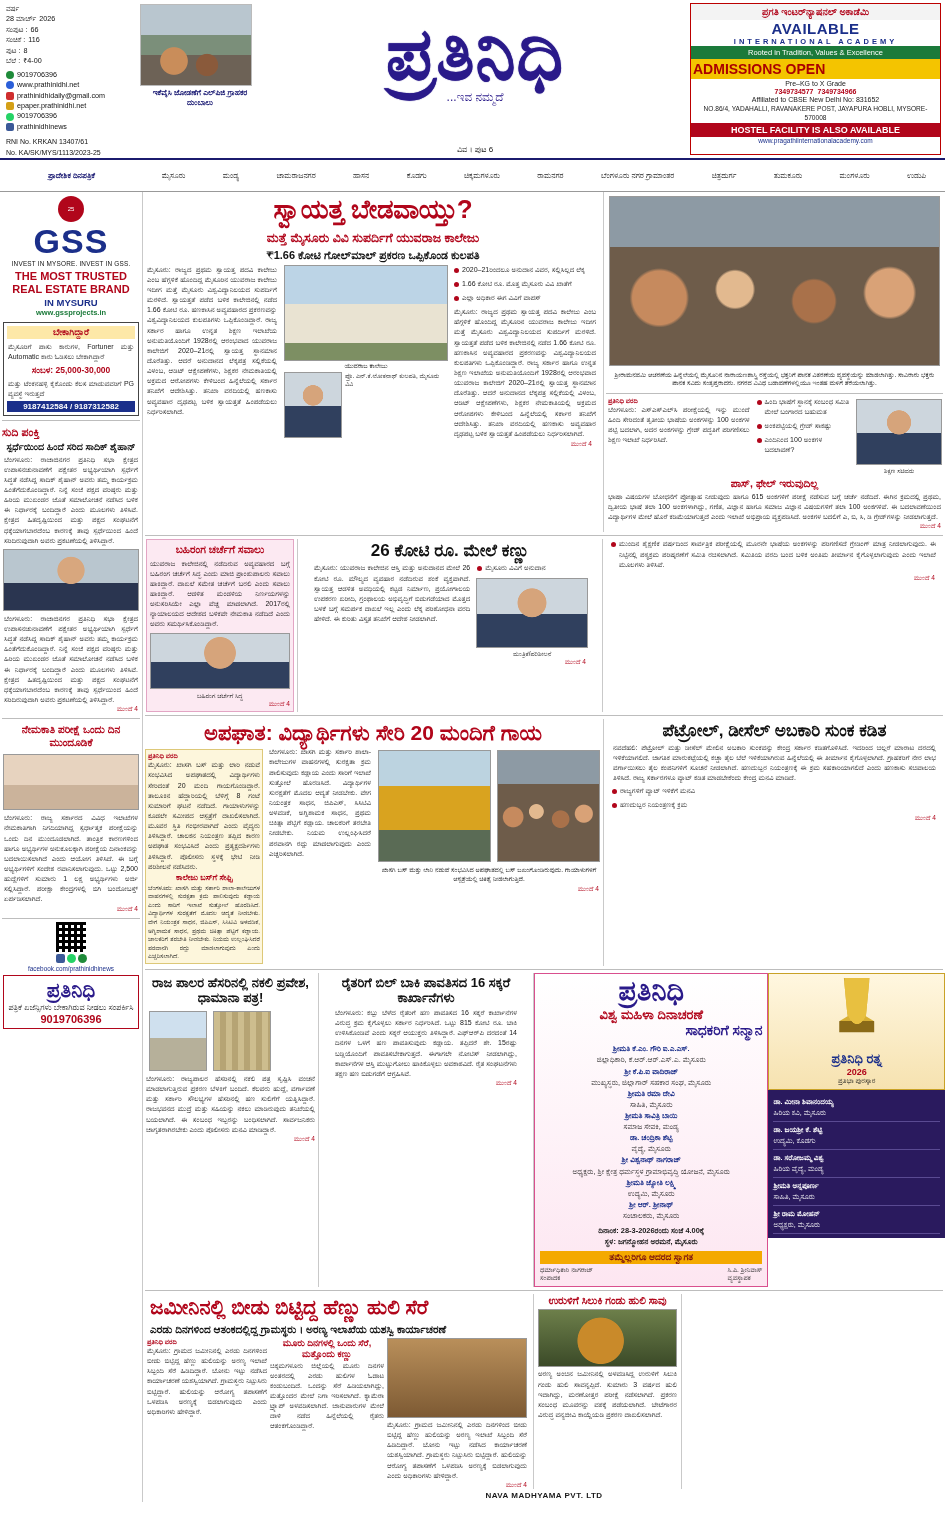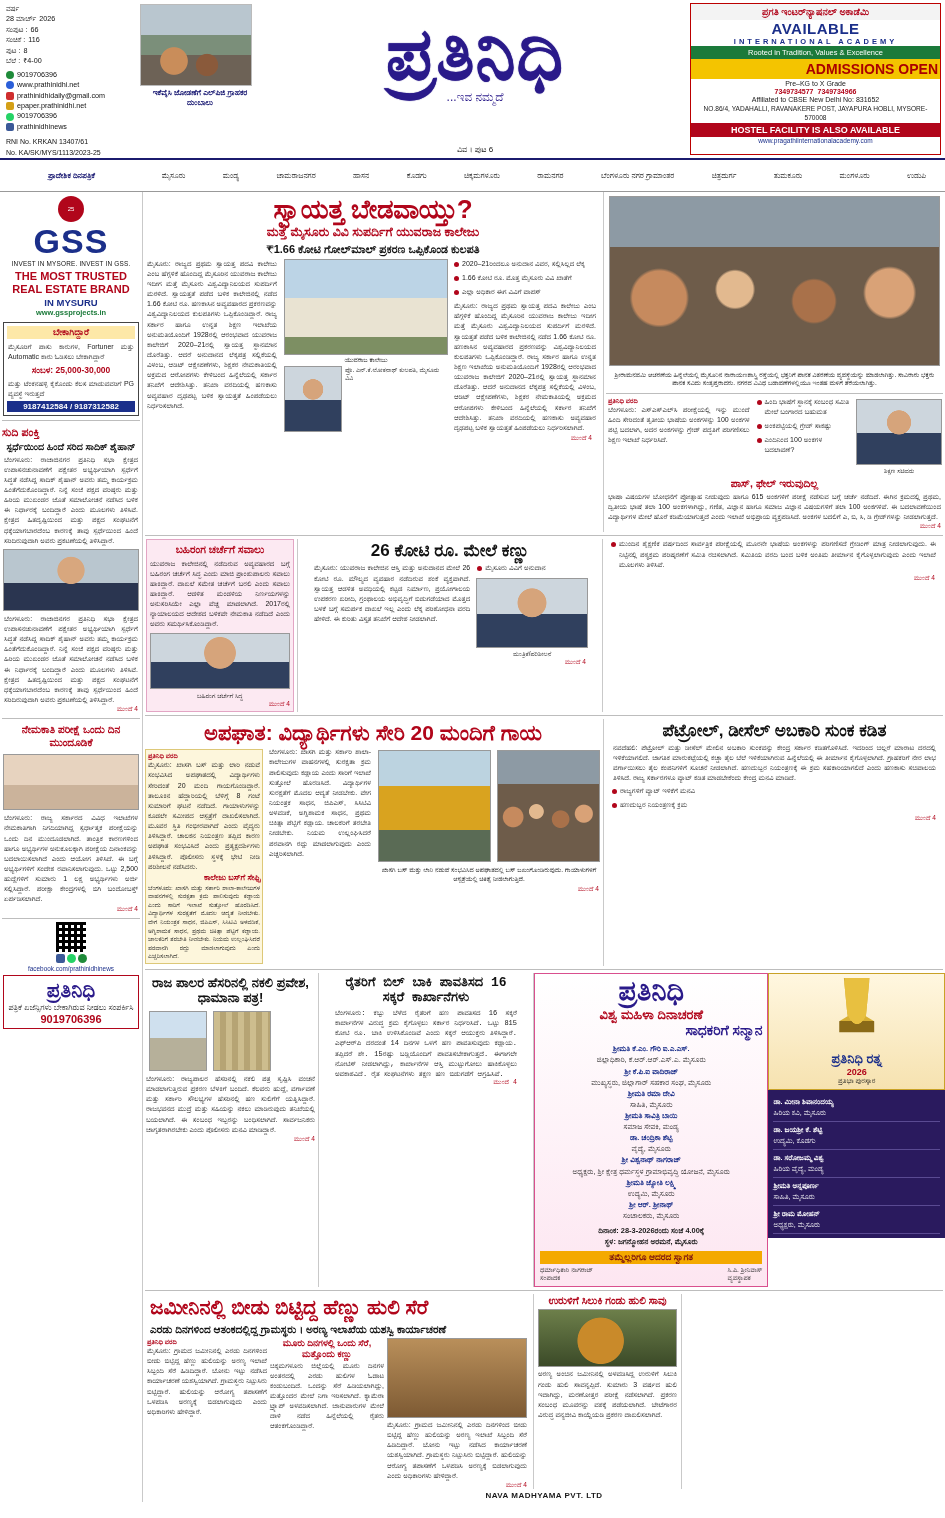--- a/index.html
+++ b/index.html
@@ -50,21 +50,21 @@
   .mh-title .dateline {
     position:absolute; bottom:3px; left:0; right:0;
     font-size:8px; color:#111;
   }
   .mh-ad { width:255px; padding:3px 4px 3px 0; }
   .mh-ad .box { border:1px solid #b00; height:152px; background:#fff; display:flex; flex-direction:column; }
   .mh-ad .r1 { background:#f3f3f3; font-size:9.5px; font-weight:bold; color:#b1061b; text-align:center; padding:2px; }
   .mh-ad .r2 { font-size:15px; font-weight:bold; color:#1b2f8a; text-align:center; letter-spacing:.5px; }
   .mh-ad .r2 small { display:block; font-size:7.5px; letter-spacing:3px; color:#1b2f8a; font-weight:bold; }
   .mh-ad .r3 { background:#1b7a3a; color:#fff; font-size:7.5px; text-align:center; padding:2px; }
-  .mh-ad .r4 { background:#f4c400; color:#a00; font-size:14px; font-weight:bold; text-align:right; padding:2px; }
+  .mh-ad .r4 { background:#f4c400; color:#a00; font-size:14px; font-weight:bold; text-align:left; padding:2px; }
   .mh-ad .r5 { font-size:7px; text-align:center; padding:1px; }
   .mh-ad .r6 { display:flex; justify-content:center; gap:4px; font-size:7px; color:#b1061b; font-weight:bold; }
   .mh-ad .r7 { font-size:6.6px; text-align:center; padding:1px 2px; line-height:1.3; }
   .mh-ad .r8 { background:#b1061b; color:#fff; font-size:9px; font-weight:bold; text-align:center; padding:2px; }
   .mh-ad .r9 { font-size:6.5px; text-align:center; color:#1b2f8a; }
 
   
   .strip { display:flex; border-bottom:1px solid #999; height:32px; align-items:center; font-size:7.6px; }
   .strip .lead { width:143px; text-align:center; color:#0d0d6b; font-weight:bold; }
   .strip .cities { flex:1; display:flex; justify-content:space-around; color:#222; }
@@ -118,21 +118,21 @@
       linear-gradient(#6d7f4a, #3b4a28); }
   .ph-wood { background:linear-gradient(#b98f5a, #7d5a33); }
   .ph-hand { background:linear-gradient(#e7d3bf 0 55%, #cbb39b 55% 100%); }
   .ph-money { background:repeating-linear-gradient(90deg,#cdbd8e 0 6px,#b6a474 6px 12px); }
   .ph-gate { background:linear-gradient(#cfe0ee 0 45%, #b6b09a 45% 100%); }
   .photo-cap { font-size:6.5px; line-height:1.3; text-align:center; padding:1px 4px 2px; color:#111; }
 
   
   .lead-wrap { padding:3px 4px 0; }
   .lead-h { font-size:26px; font-weight:bold; color:#b1061b; text-align:center; line-height:1.12; letter-spacing:-.3px; }
-  .lead-sub { font-size:12.5px; font-weight:bold; color:#b1061b; text-align:center; line-height:1.25; margin-top:1px; }
+  .lead-sub { font-size:12.5px; font-weight:bold; color:#b1061b; text-align:center; line-height:1.25; margin-top:7px; }
   .lead-sub2 { font-size:11px; font-weight:bold; color:#111; text-align:center; margin-top:2px; }
 
   .bullets { font-size:7px; line-height:1.45; padding:0 3px; }
   .bullets .b { display:flex; gap:3px; margin-bottom:4px; }
   .bullets .dot { flex:0 0 auto; width:5px; height:5px; border-radius:50%; background:#b1061b; margin-top:3px; }
 
   .headshot { border:1px solid #999; background:
       radial-gradient(circle at 50% 35%, #d6a47b 0 20%, transparent 21%),
       linear-gradient(#cdd6dd 0 52%, #30405e 52% 100%); }
   .hs-cap { font-size:6.4px; text-align:center; line-height:1.25; }
@@ -466,21 +466,21 @@
       <div class="hr"></div>
 
       <div class="flex">
 
         <div style="width:460px;">
           <div class="h2 h2red" style="font-size:21px;">ಅಪಘಾತ: ವಿದ್ಯಾರ್ಥಿಗಳು ಸೇರಿ 20 ಮಂದಿಗೆ ಗಾಯ</div>
           <div class="flex">
             <div class="yellowbox" style="width:118px;margin:2px;padding:2px;">
               <div class="byline" style="padding:0;">ಪ್ರತಿನಿಧಿ ವರದಿ</div>
               <div class="body-t" style="padding:0;">ಮೈಸೂರು: ಖಾಸಗಿ ಬಸ್ ಮತ್ತು ಲಾರಿ ನಡುವೆ ಸಂಭವಿಸಿದ ಅಪಘಾತದಲ್ಲಿ ವಿದ್ಯಾರ್ಥಿಗಳು ಸೇರಿದಂತೆ 20 ಮಂದಿ ಗಾಯಗೊಂಡಿದ್ದಾರೆ. ತಾಲೂಕಿನ ಹೆದ್ದಾರಿಯಲ್ಲಿ ಬೆಳಿಗ್ಗೆ 8 ಗಂಟೆ ಸುಮಾರಿಗೆ ಘಟನೆ ನಡೆದಿದೆ. ಗಾಯಾಳುಗಳನ್ನು ಕೂಡಲೇ ಸಮೀಪದ ಆಸ್ಪತ್ರೆಗೆ ದಾಖಲಿಸಲಾಗಿದೆ. ಮೂವರ ಸ್ಥಿತಿ ಗಂಭೀರವಾಗಿದೆ ಎಂದು ವೈದ್ಯರು ತಿಳಿಸಿದ್ದಾರೆ. ಚಾಲಕನ ನಿಯಂತ್ರಣ ತಪ್ಪಿದ ಕಾರಣ ಅಪಘಾತ ಸಂಭವಿಸಿದೆ ಎಂದು ಪ್ರತ್ಯಕ್ಷದರ್ಶಿಗಳು ತಿಳಿಸಿದ್ದಾರೆ. ಪೊಲೀಸರು ಸ್ಥಳಕ್ಕೆ ಭೇಟಿ ನೀಡಿ ಪರಿಶೀಲನೆ ನಡೆಸಿದರು.</div>
-              <div class="h4" style="font-size:8px;padding:1px 0;text-align:right;">ಕಾಲೇಜು ಬಸ್‌ಗೆ ಸೇಫ್ಟಿ</div>
+              <div class="h4" style="font-size:8px;padding:1px 0;">ಕಾಲೇಜು ಬಸ್‌ಗೆ ಸೇಫ್ಟಿ</div>
               <div class="tiny">ಬೆಂಗಳೂರು: ಖಾಸಗಿ ಮತ್ತು ಸರ್ಕಾರಿ ಶಾಲಾ-ಕಾಲೇಜುಗಳ ವಾಹನಗಳಲ್ಲಿ ಸುರಕ್ಷತಾ ಕ್ರಮ ಪಾಲಿಸುವುದು ಕಡ್ಡಾಯ ಎಂದು ಸಾರಿಗೆ ಇಲಾಖೆ ಸುತ್ತೋಲೆ ಹೊರಡಿಸಿದೆ. ವಿದ್ಯಾರ್ಥಿಗಳ ಸುರಕ್ಷತೆಗೆ ಮೊದಲ ಆದ್ಯತೆ ನೀಡಬೇಕು. ವೇಗ ನಿಯಂತ್ರಕ ಸಾಧನ, ಜಿಪಿಎಸ್, ಸಿಸಿಟಿವಿ ಅಳವಡಿಕೆ, ಅಗ್ನಿಶಾಮಕ ಸಾಧನ, ಪ್ರಥಮ ಚಿಕಿತ್ಸಾ ಪೆಟ್ಟಿಗೆ ಕಡ್ಡಾಯ. ಚಾಲಕರಿಗೆ ತರಬೇತಿ ನೀಡಬೇಕು. ನಿಯಮ ಉಲ್ಲಂಘಿಸಿದರೆ ಪರವಾನಗಿ ರದ್ದು ಮಾಡಲಾಗುವುದು ಎಂದು ಎಚ್ಚರಿಸಲಾಗಿದೆ.</div>
             </div>
             <div style="width:110px;" class="body-t">ಬೆಂಗಳೂರು: ಖಾಸಗಿ ಮತ್ತು ಸರ್ಕಾರಿ ಶಾಲಾ-ಕಾಲೇಜುಗಳ ವಾಹನಗಳಲ್ಲಿ ಸುರಕ್ಷತಾ ಕ್ರಮ ಪಾಲಿಸುವುದು ಕಡ್ಡಾಯ ಎಂದು ಸಾರಿಗೆ ಇಲಾಖೆ ಸುತ್ತೋಲೆ ಹೊರಡಿಸಿದೆ. ವಿದ್ಯಾರ್ಥಿಗಳ ಸುರಕ್ಷತೆಗೆ ಮೊದಲ ಆದ್ಯತೆ ನೀಡಬೇಕು. ವೇಗ ನಿಯಂತ್ರಕ ಸಾಧನ, ಜಿಪಿಎಸ್, ಸಿಸಿಟಿವಿ ಅಳವಡಿಕೆ, ಅಗ್ನಿಶಾಮಕ ಸಾಧನ, ಪ್ರಥಮ ಚಿಕಿತ್ಸಾ ಪೆಟ್ಟಿಗೆ ಕಡ್ಡಾಯ. ಚಾಲಕರಿಗೆ ತರಬೇತಿ ನೀಡಬೇಕು. ನಿಯಮ ಉಲ್ಲಂಘಿಸಿದರೆ ಪರವಾನಗಿ ರದ್ದು ಮಾಡಲಾಗುವುದು ಎಂದು ಎಚ್ಚರಿಸಲಾಗಿದೆ.</div>
             <div style="width:228px;">
               <div class="flex">
                 <div class="photo ph-bus" style="width:114px;height:112px;"></div>
                 <div class="photo ph-crowd" style="width:104px;height:112px;"></div>
               </div>
               <div class="photo-cap">ಖಾಸಗಿ ಬಸ್ ಮತ್ತು ಲಾರಿ ನಡುವೆ ಸಂಭವಿಸಿದ ಅಪಘಾತದಲ್ಲಿ ಬಸ್ ಜಖಂಗೊಂಡಿರುವುದು. ಗಾಯಾಳುಗಳಿಗೆ ಆಸ್ಪತ್ರೆಯಲ್ಲಿ ಚಿಕಿತ್ಸೆ ನೀಡಲಾಗುತ್ತಿದೆ.</div>
               <div class="more">ಮುಂದೆ 4</div>
@@ -514,21 +514,21 @@
         <div style="width:175px;padding:0 3px;">
           <div class="h3">ರಾಜ ಪಾಲರ ಹೆಸರಿನಲ್ಲಿ ನಕಲಿ ಪ್ರವೇಶ, ಧಾಮಾನಾ ಪತ್ರ!</div>
           <div class="flex">
             <div class="photo ph-gate" style="width:58px;height:60px;"></div>
             <div class="photo ph-money" style="width:58px;height:60px;"></div>
           </div>
           <div class="body-t" style="padding:0;">ಬೆಂಗಳೂರು: ರಾಜ್ಯಪಾಲರ ಹೆಸರಿನಲ್ಲಿ ನಕಲಿ ಪತ್ರ ಸೃಷ್ಟಿಸಿ ವಂಚನೆ ಮಾಡಲಾಗುತ್ತಿರುವ ಪ್ರಕರಣ ಬೆಳಕಿಗೆ ಬಂದಿದೆ. ಕೆಲವರು ಹುದ್ದೆ, ವರ್ಗಾವಣೆ ಮತ್ತು ಸರ್ಕಾರಿ ಸೌಲಭ್ಯಗಳ ಹೆಸರಿನಲ್ಲಿ ಹಣ ಸುಲಿಗೆಗೆ ಯತ್ನಿಸಿದ್ದಾರೆ. ರಾಜಭವನದ ಮುದ್ರೆ ಮತ್ತು ಸಹಿಯನ್ನು ನಕಲು ಮಾಡಿರುವುದು ತನಿಖೆಯಲ್ಲಿ ಬಯಲಾಗಿದೆ. ಈ ಸಂಬಂಧ ಇಬ್ಬರನ್ನು ಬಂಧಿಸಲಾಗಿದೆ. ಸಾರ್ವಜನಿಕರು ಜಾಗೃತರಾಗಿರಬೇಕು ಎಂದು ಪೊಲೀಸರು ಮನವಿ ಮಾಡಿದ್ದಾರೆ.</div>
           <div class="more" style="padding:0;">ಮುಂದೆ 4</div>
         </div>
 
-        <div class="vr" style="width:215px;padding:0 16px;font-family:Liberation Mono, monospace;">
+        <div class="vr" style="width:215px;padding:0 16px;">
           <div class="h3">ರೈತರಿಗೆ ಬಿಲ್ ಬಾಕಿ ಪಾವತಿಸದ 16 ಸಕ್ಕರೆ ಕಾರ್ಖಾನೆಗಳು</div>
           <div class="body-t" style="padding:0;">ಬೆಂಗಳೂರು: ಕಬ್ಬು ಬೆಳೆದ ರೈತರಿಗೆ ಹಣ ಪಾವತಿಸದ 16 ಸಕ್ಕರೆ ಕಾರ್ಖಾನೆಗಳ ವಿರುದ್ಧ ಕ್ರಮ ಕೈಗೊಳ್ಳಲು ಸರ್ಕಾರ ನಿರ್ಧರಿಸಿದೆ. ಒಟ್ಟು 815 ಕೋಟಿ ರೂ. ಬಾಕಿ ಉಳಿಸಿಕೊಂಡಿವೆ ಎಂದು ಸಕ್ಕರೆ ಆಯುಕ್ತರು ತಿಳಿಸಿದ್ದಾರೆ.
 
 ಎಫ್‌ಆರ್‌ಪಿ ದರದಂತೆ 14 ದಿನಗಳ ಒಳಗೆ ಹಣ ಪಾವತಿಸುವುದು ಕಡ್ಡಾಯ. ತಪ್ಪಿದರೆ ಶೇ. 15ರಷ್ಟು ಬಡ್ಡಿಯೊಂದಿಗೆ ಪಾವತಿಸಬೇಕಾಗುತ್ತದೆ. ಈಗಾಗಲೇ ನೋಟಿಸ್ ನೀಡಲಾಗಿದ್ದು, ಕಾರ್ಖಾನೆಗಳ ಆಸ್ತಿ ಮುಟ್ಟುಗೋಲು ಹಾಕಿಕೊಳ್ಳಲು ಅವಕಾಶವಿದೆ. ರೈತ ಸಂಘಟನೆಗಳು ತಕ್ಷಣ ಹಣ ಬಿಡುಗಡೆಗೆ ಆಗ್ರಹಿಸಿವೆ.</div>
           <div class="more" style="padding:0;">ಮುಂದೆ 4</div>
         </div>
 
         <div class="vr" style="width:412px;display:flex;">
           <div class="award" style="width:235px;">
             <div class="logo">ಪ್ರತಿನಿಧಿ</div>

